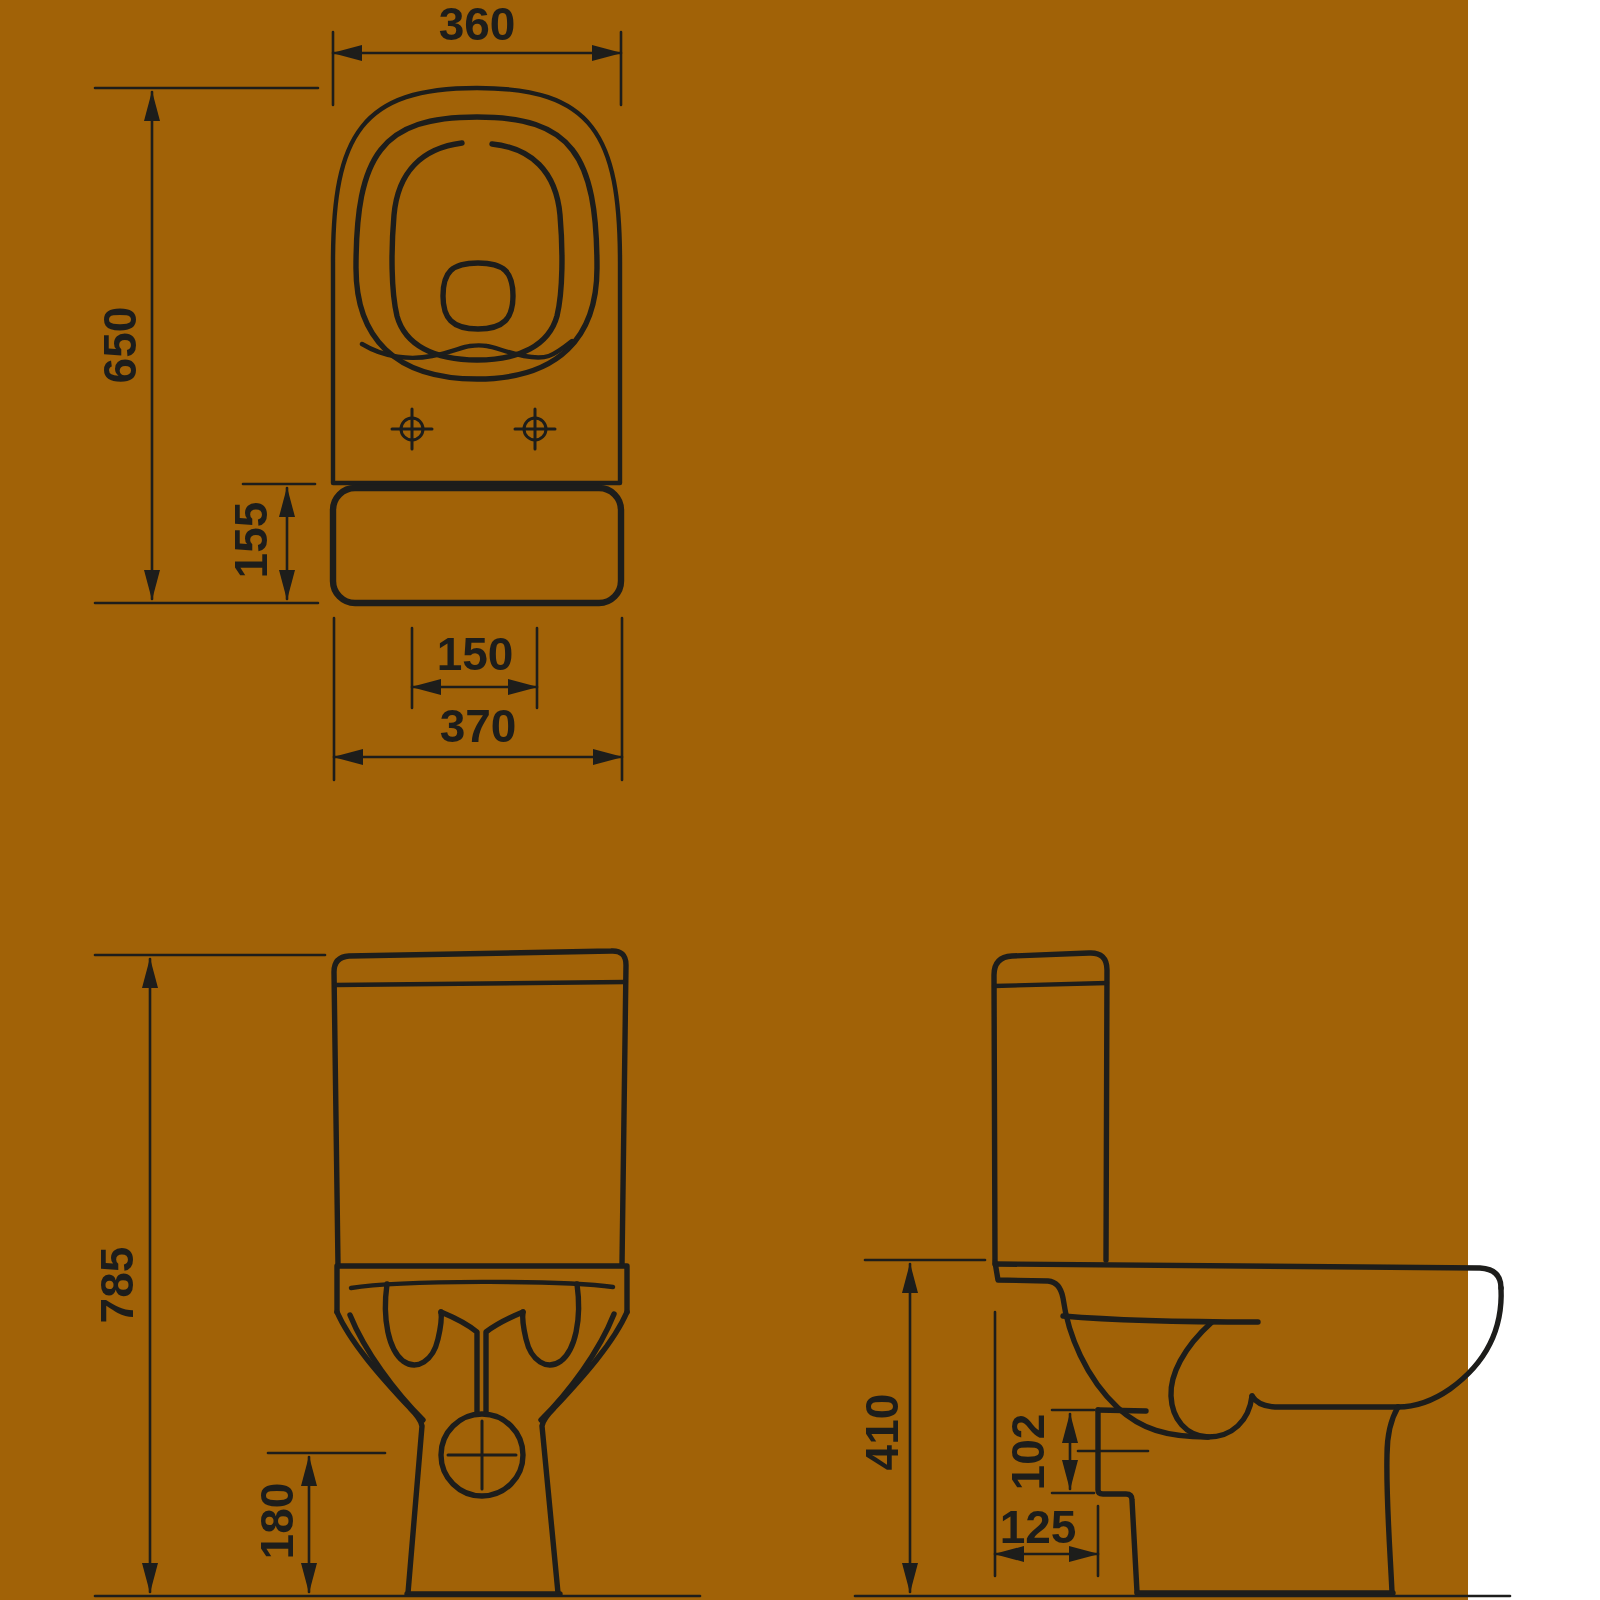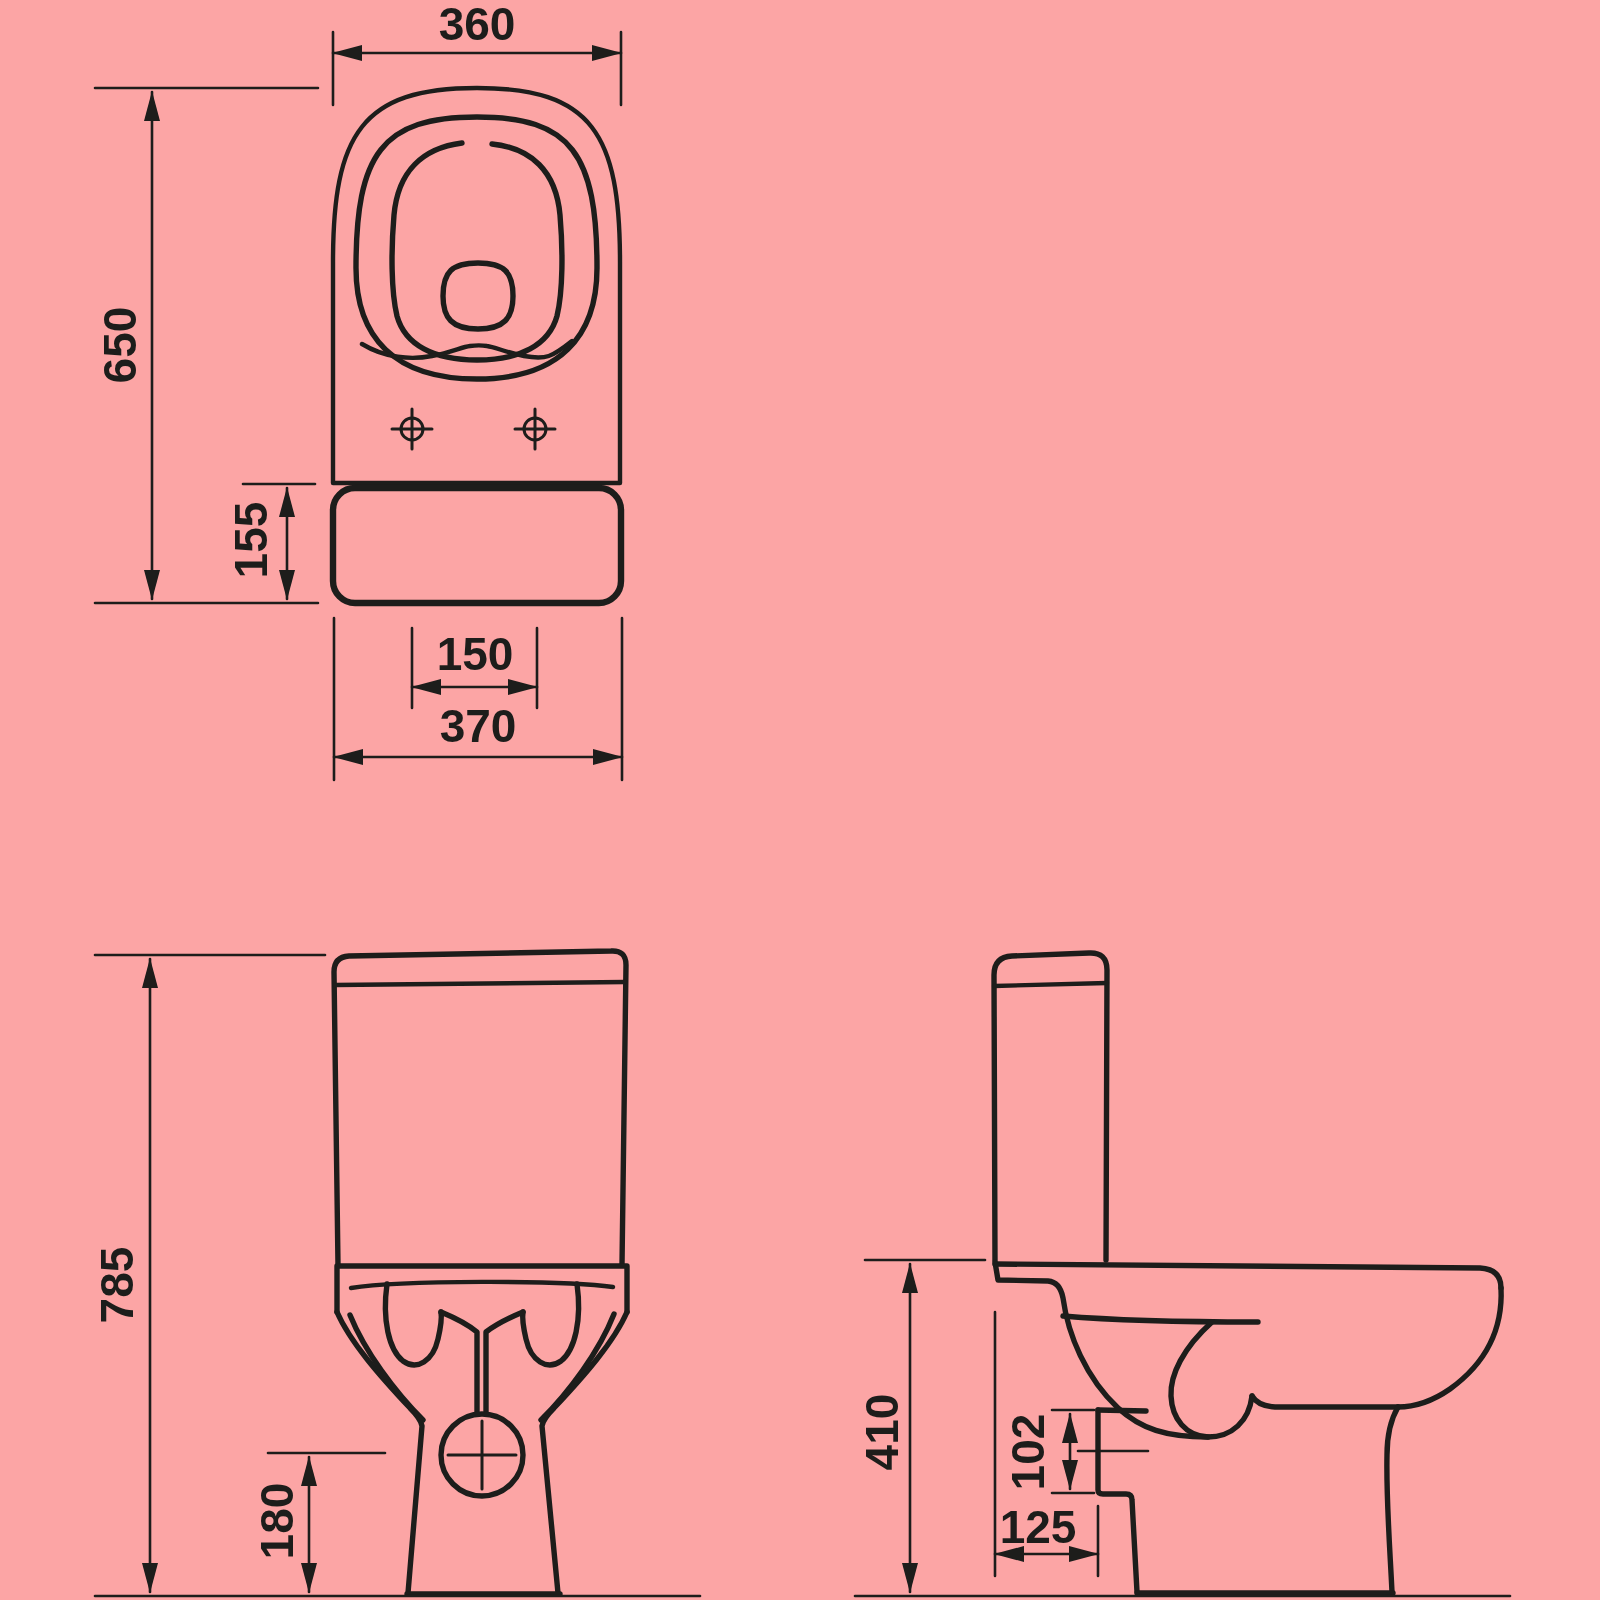--- a/index.html
+++ b/index.html
@@ -1,16 +1,16 @@
 <!DOCTYPE html>
 <html><head>
 <meta charset="utf-8">
 <style>
   html,body{margin:0;padding:0;background:#ffffff;}
-  .page{width:1600px;height:1600px;background:#fca5a5;position:relative;}
+  .page{width:1468px;height:1600px;background:#a16207;position:relative;}
   svg{display:block;}
   .ln{fill:none;stroke:#1d1d1b;stroke-linecap:round;stroke-linejoin:round;}
   .w2{stroke-width:2.6;}
   .w3{stroke-width:3;}
   .w4{stroke-width:4.4;}
   .w5{stroke-width:5.4;}
   .w6{stroke-width:6.4;}
   .dlab{font-family:"Liberation Sans",sans-serif;font-weight:bold;font-size:46px;fill:#1d1d1b;}
 </style>
 </head>

